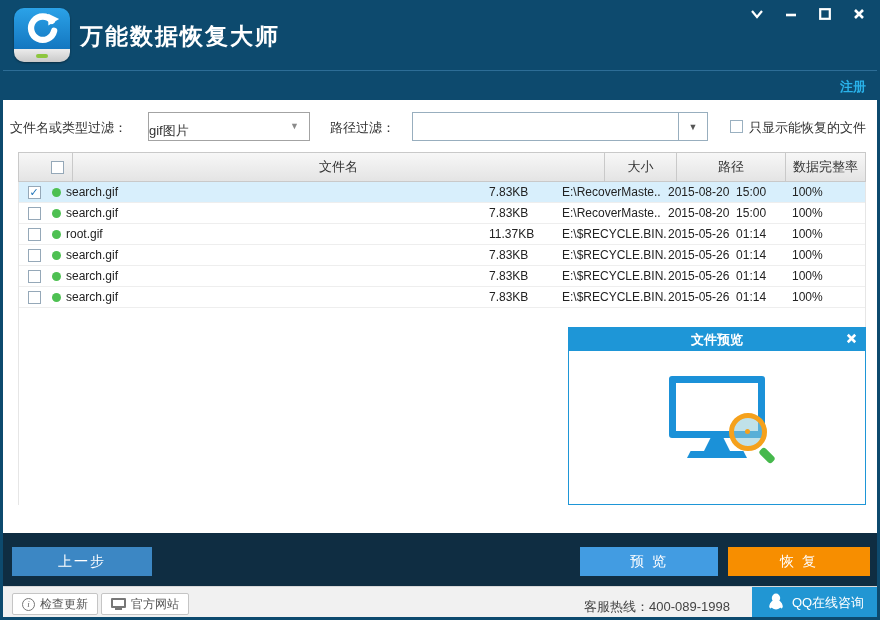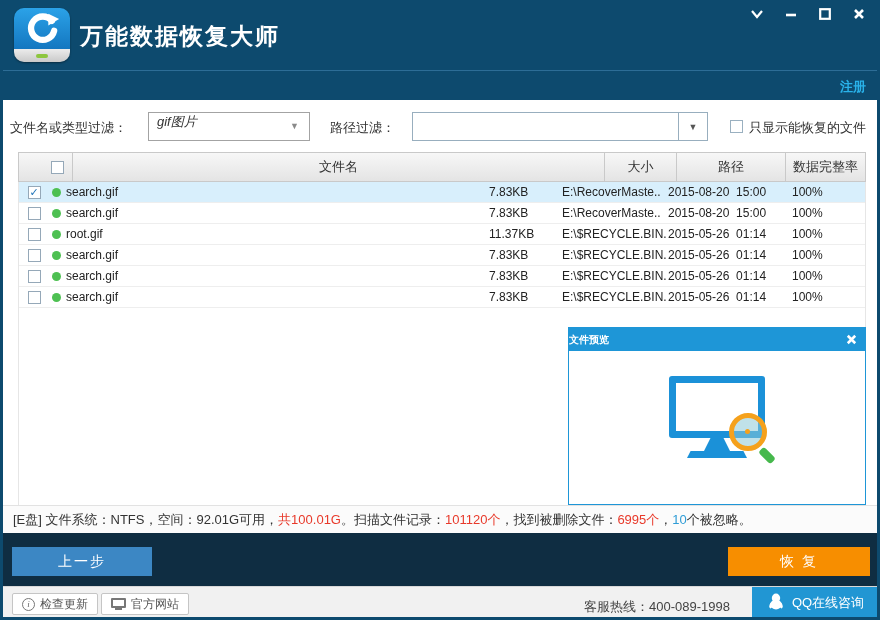--- a/index.html
+++ b/index.html
@@ -25,21 +25,21 @@
   .wc-btn{width:22px;height:20px;display:flex;align-items:center;justify-content:center;cursor:pointer;}
 
   
   .substrip{left:0;top:70px;width:880px;height:30px;background:#0d4a6e;border-top:1px solid #2d6d96;box-sizing:border-box;}
   .register{right:14px;top:78px;font-size:13px;font-weight:bold;color:#29b2ea;cursor:pointer;}
 
   
   .flt-label{font-size:13px;color:#333;}
   .type-label{left:10px;top:119px;}
   .type-select{left:148px;top:112px;width:162px;height:29px;box-sizing:border-box;border:1px solid #a3a3a3;
-               background:#fff;display:flex;align-items:flex-start;padding-left:8px;font-size:13px;color:#333;cursor:pointer;font-style:italic;}
+               background:#fff;display:flex;align-items:flex-end;font-size:13px;color:#333;cursor:pointer;}
   .type-arrow{position:absolute;right:10px;top:8px;font-size:9px;color:#8a8a8a;}
   .path-label{left:330px;top:119px;}
   .path-combo{left:412px;top:112px;width:296px;height:29px;box-sizing:border-box;border:1px solid #98aebe;background:#fff;display:flex;}
   .path-input{flex:1;height:100%;}
   .path-arrow-box{width:28px;border-left:1px solid #98aebe;display:flex;align-items:center;justify-content:center;cursor:pointer;}
   .path-arrow{font-size:9px;color:#555;}
   .only-cb{left:730px;top:120px;width:13px;height:13px;box-sizing:border-box;border:1px solid #9ab0c0;background:#fff;cursor:pointer;}
   .only-label{left:749px;top:119px;}
 
   
@@ -60,22 +60,22 @@
   .c-path{width:109px;padding-left:5px;}
   .c-mod{width:120px;padding-left:2px;white-space:pre;}
   .c-int{width:79px;padding-left:6px;}
   .cb{width:13px;height:13px;box-sizing:border-box;border:1px solid #95a8b8;background:#fff;display:inline-flex;
       align-items:center;justify-content:center;font-size:11px;font-weight:bold;color:#1d72b8;cursor:pointer;}
   .cb.checked::after{content:"✓";}
   .dot{width:9px;height:9px;border-radius:50%;background:#4ec052;margin-right:5px;flex:none;}
 
   
   .preview{left:568px;top:327px;width:298px;height:178px;box-sizing:border-box;border:1px solid #1e96d7;background:#fff;}
-  .pv-head{height:23px;background:#1e96d7;color:#fff;display:flex;align-items:center;justify-content:flex-start;
-           font-size:10px;font-weight:bold;position:relative;}
+  .pv-head{height:23px;background:#1e96d7;color:#fff;display:flex;align-items:center;justify-content:center;
+           font-size:13px;font-weight:bold;position:relative;}
   .pv-close{position:absolute;right:6px;top:4px;width:16px;height:16px;display:flex;align-items:center;justify-content:center;cursor:pointer;}
   .pv-body{position:relative;height:153px;}
   .monitor{position:absolute;left:100px;top:25px;width:96px;height:62px;box-sizing:border-box;
            border:7px solid #1b91d8;border-radius:3px;background:#fff;}
   .mon-neck{position:absolute;left:135px;top:87px;width:26px;height:13px;background:#1b91d8;
             clip-path:polygon(25% 0,75% 0,100% 100%,0 100%);}
   .mon-base{position:absolute;left:118px;top:100px;width:60px;height:7px;background:#1b91d8;
             clip-path:polygon(6% 0,94% 0,100% 100%,0 100%);}
   .mag-ring{position:absolute;left:160px;top:62px;width:38px;height:38px;box-sizing:border-box;border:5px solid #f5a11c;
             border-radius:50%;background:rgba(140,200,215,.55);}
@@ -320,26 +320,24 @@
     <div class="pv-body">
       <div class="monitor"></div>
       <div class="mon-neck"></div>
       <div class="mon-base"></div>
       <div class="mag-ring"></div>
       <div class="mag-dot"></div>
       <div class="mag-handle"></div>
     </div>
   </div>
 
-  <div class="abs statusbar">
-    <span><span class="seg-dark">[E盘] 文件系统：NTFS，空间：92.01G可用，</span><span class="seg-red">共100.01G</span><span class="seg-dark">。扫描文件记录：</span><span class="seg-red">101120个</span><span class="seg-dark">，找到被删除文件：</span><span class="seg-red">6995个</span><span class="seg-dark">，</span><span class="seg-blue">10</span><span class="seg-dark">个被忽略。</span></span>
-  </div>
 
   <div class="abs actionband">
     <div class="act-btn btn-back">上一步</div>
+    <div class="act-btn btn-preview">预 览</div>
     <div class="act-btn btn-recover">恢 复</div>
   </div>
 
   <div class="abs footer">
     <div class="foot-btn btn-update">
       <span class="info-ic">i</span>
       <span>检查更新</span>
     </div>
     <div class="foot-btn btn-site">
       <span class="site-ic">

